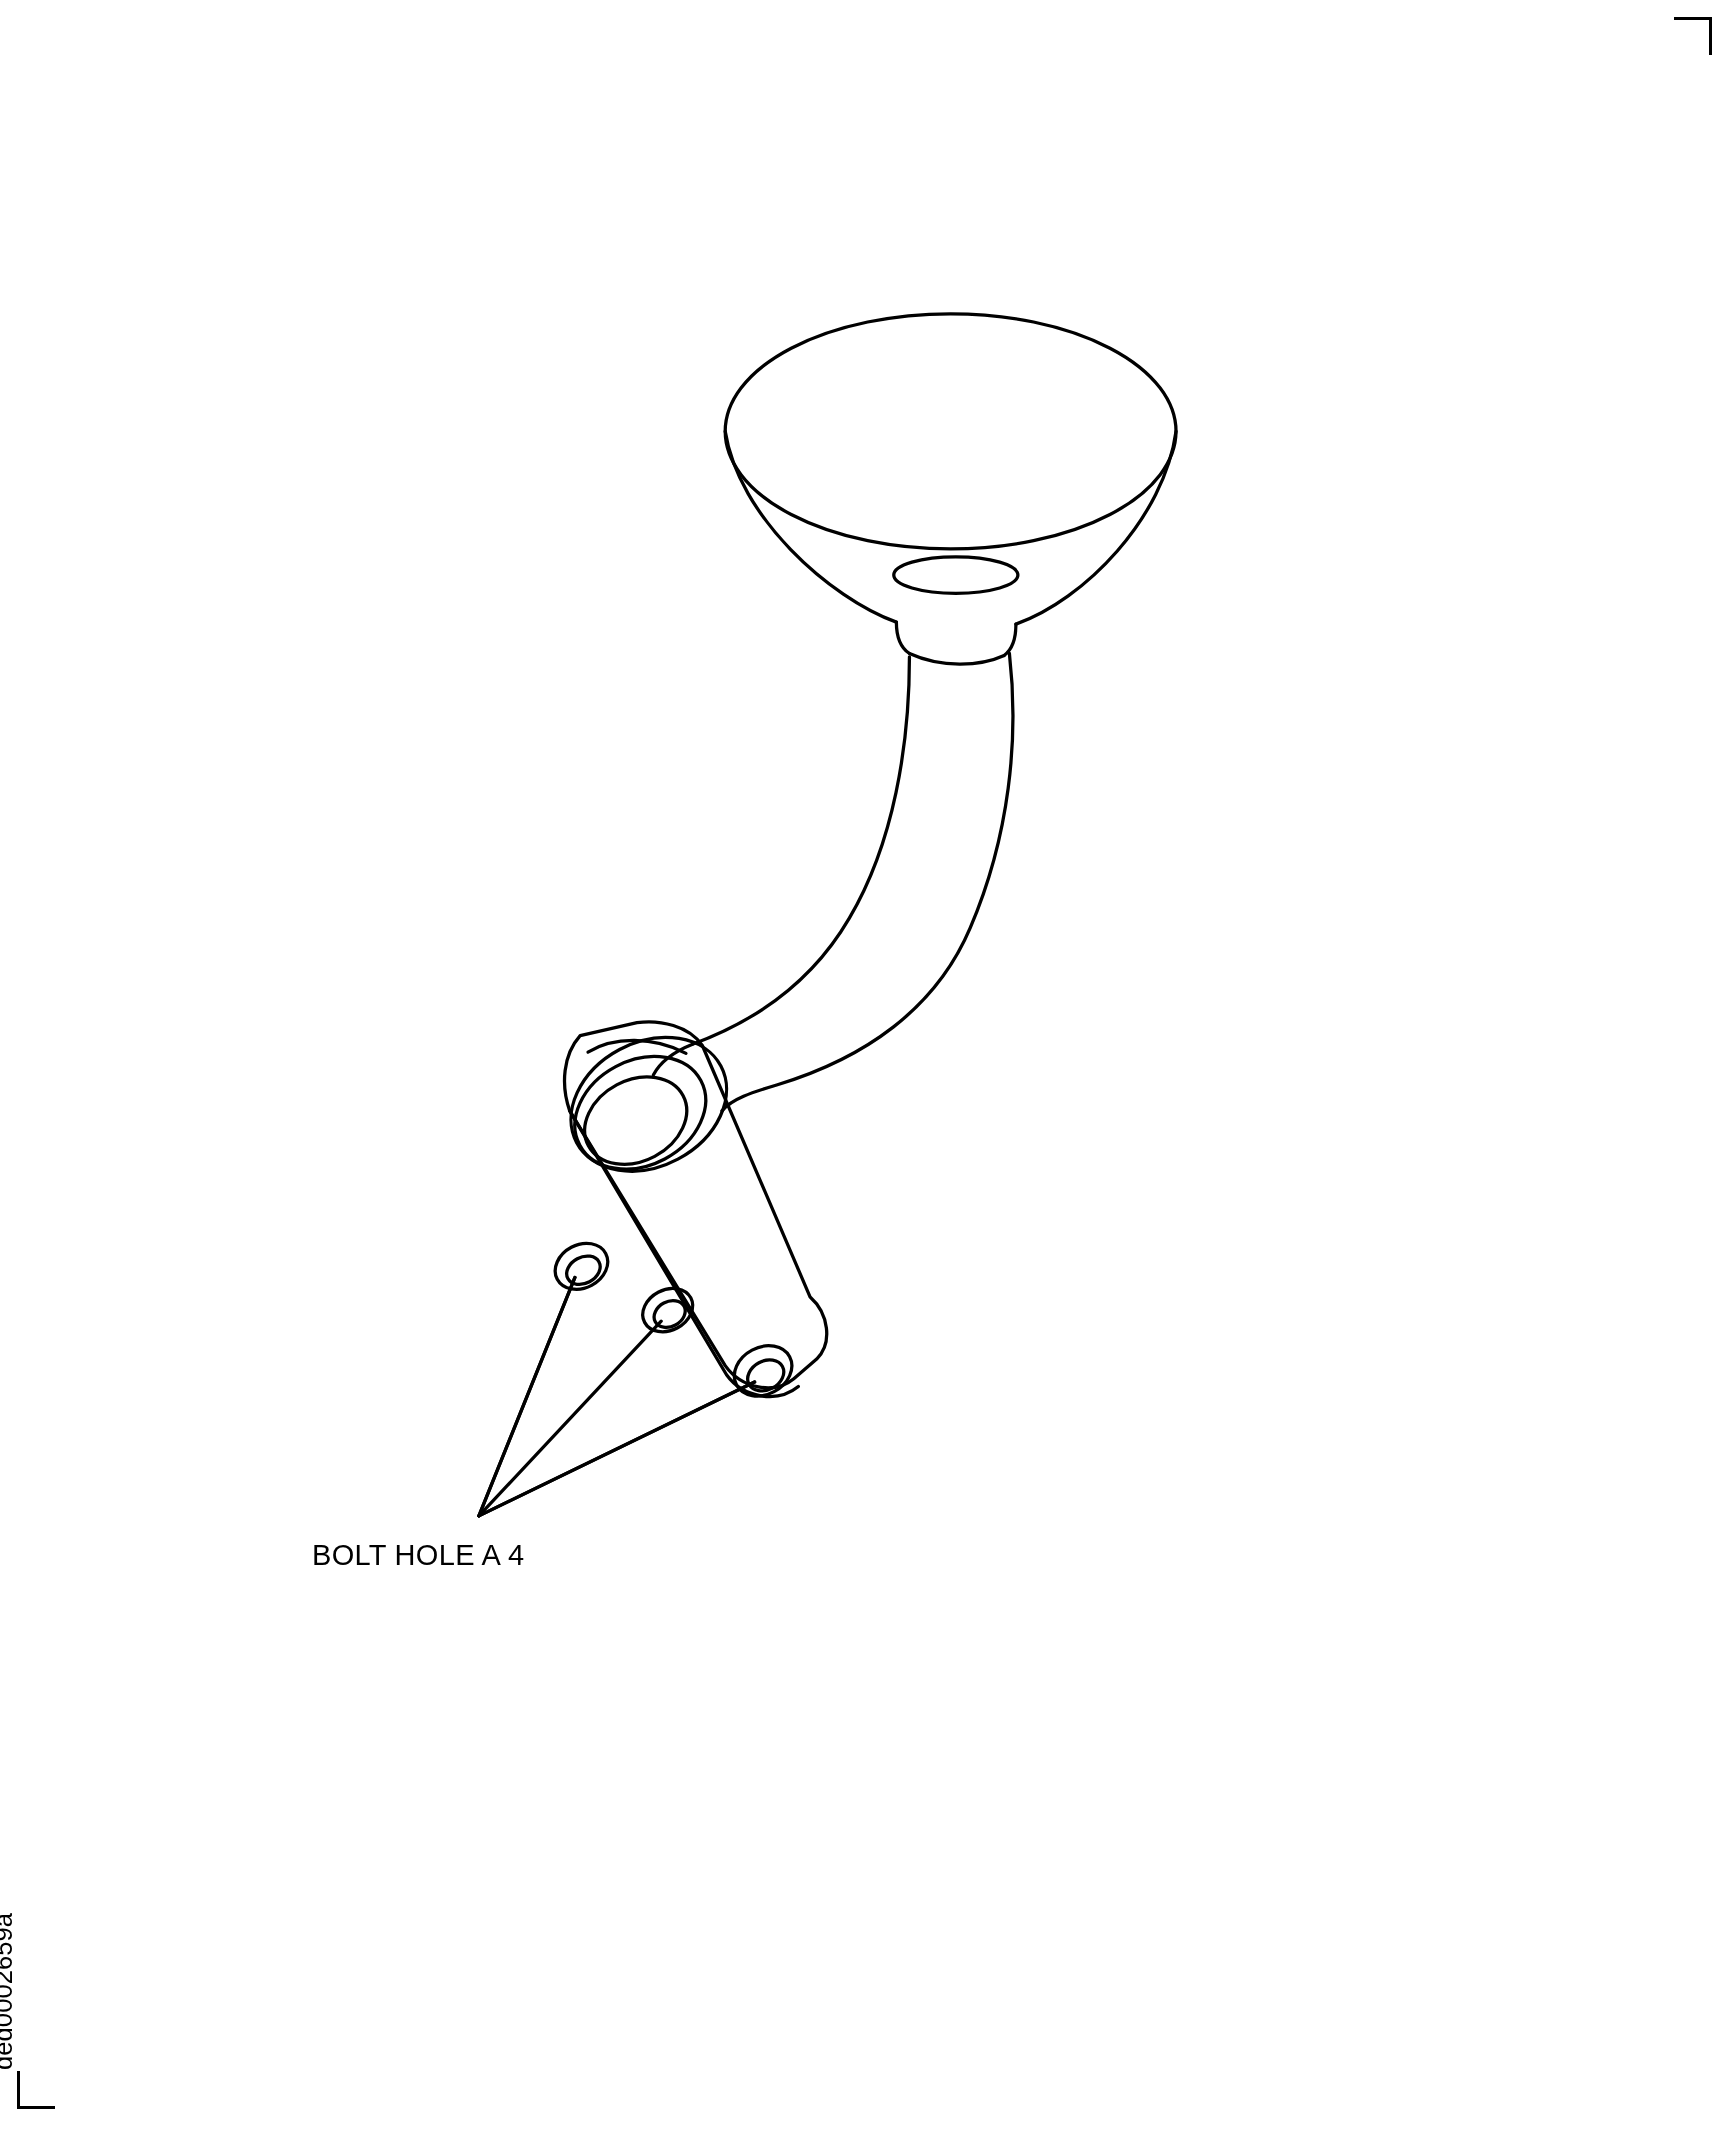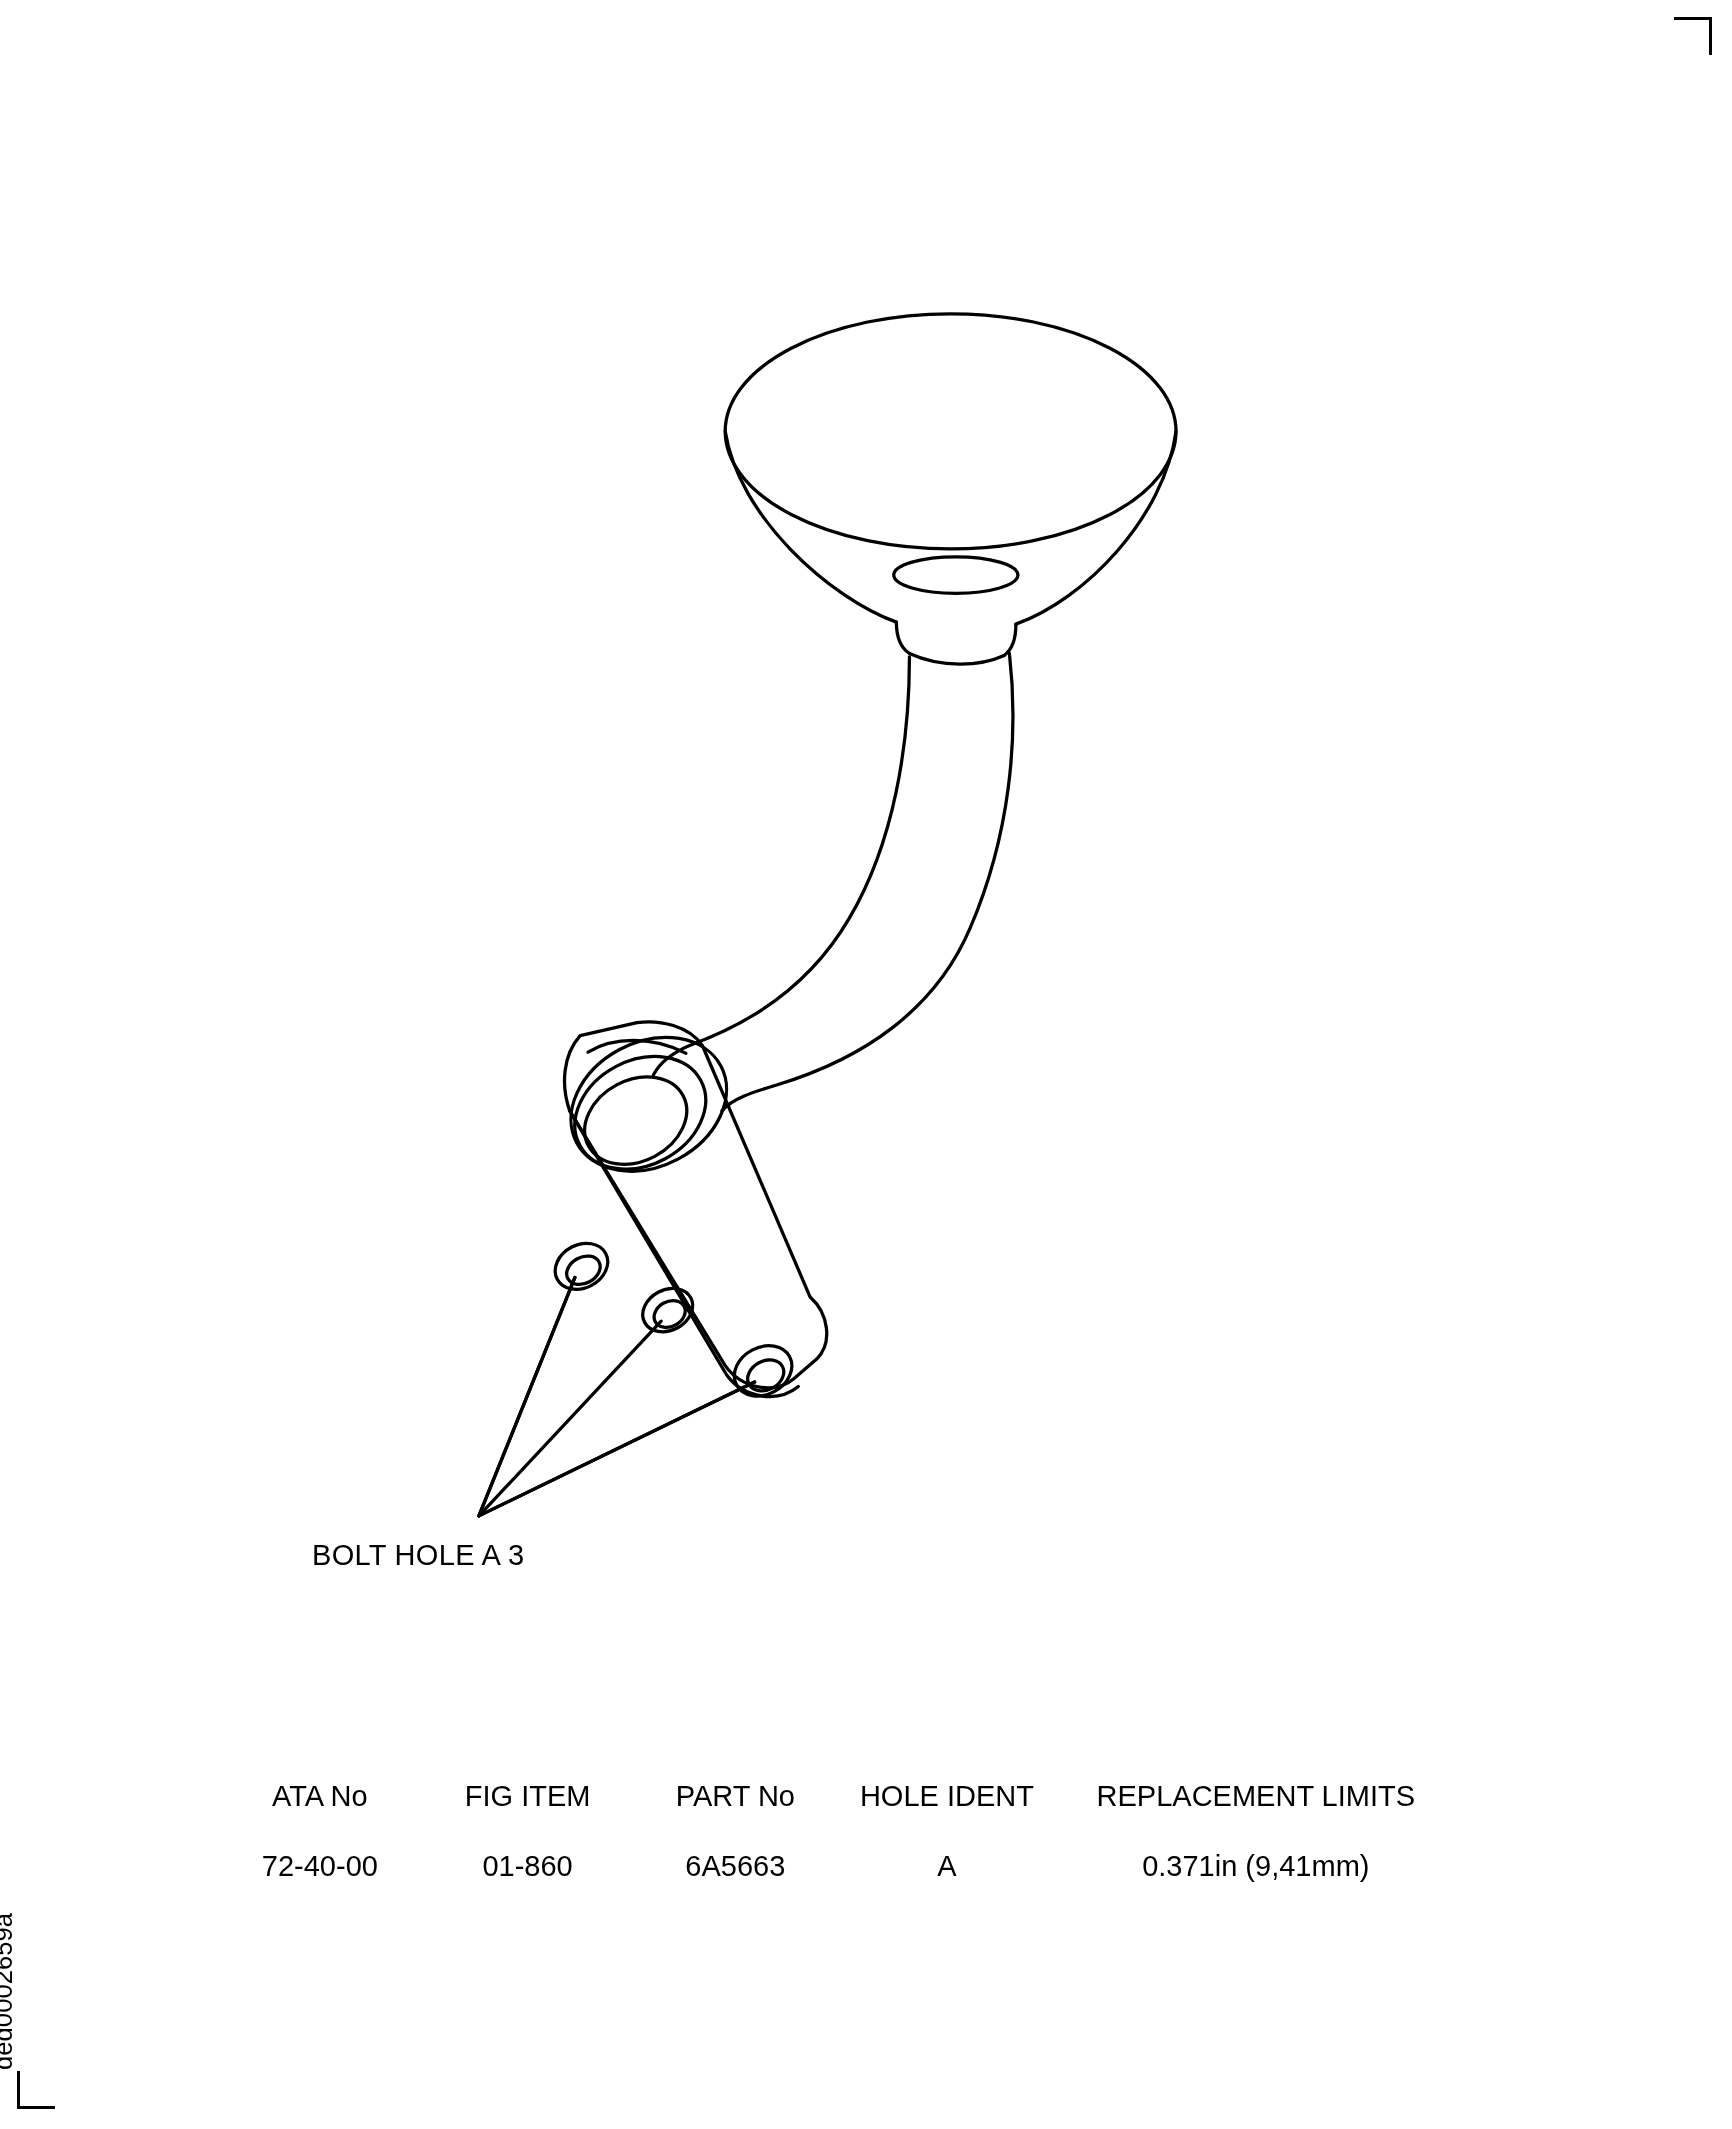--- a/index.html
+++ b/index.html
@@ -156,37 +156,17 @@
       <ellipse cx="1172" cy="2105" rx="29" ry="22" transform="rotate(-28 1172 2105)"></ellipse>
 
       <path d="M733,2320 L880,1955"></path>
       <path d="M733,2320 L1012,2022"></path>
       <path d="M733,2320 L1155,2115"></path>
       <path d="M733,2320 L880,1955 M733,2320 L1155,2115"></path>
 
     </g>
   </svg>
 
-  <div class="callout-label">BOLT HOLE A 3</div>
+  <div class="callout-label">BOLT HOLE A 4</div>
 
-  <table class="data-table">
-    <thead>
-      <tr>
-        <th class="col-ata">ATA No</th>
-        <th class="col-fig">FIG ITEM</th>
-        <th class="col-part">PART No</th>
-        <th class="col-hole">HOLE IDENT</th>
-        <th class="col-limit">REPLACEMENT LIMITS</th>
-      </tr>
-    </thead>
-    <tbody>
-      <tr>
-        <td>72-40-00</td>
-        <td>01-860</td>
-        <td>6A5663</td>
-        <td>A</td>
-        <td>0.371in (9,41mm)</td>
-      </tr>
-    </tbody>
-  </table>
 
 </div>
 
 
 </body></html>

